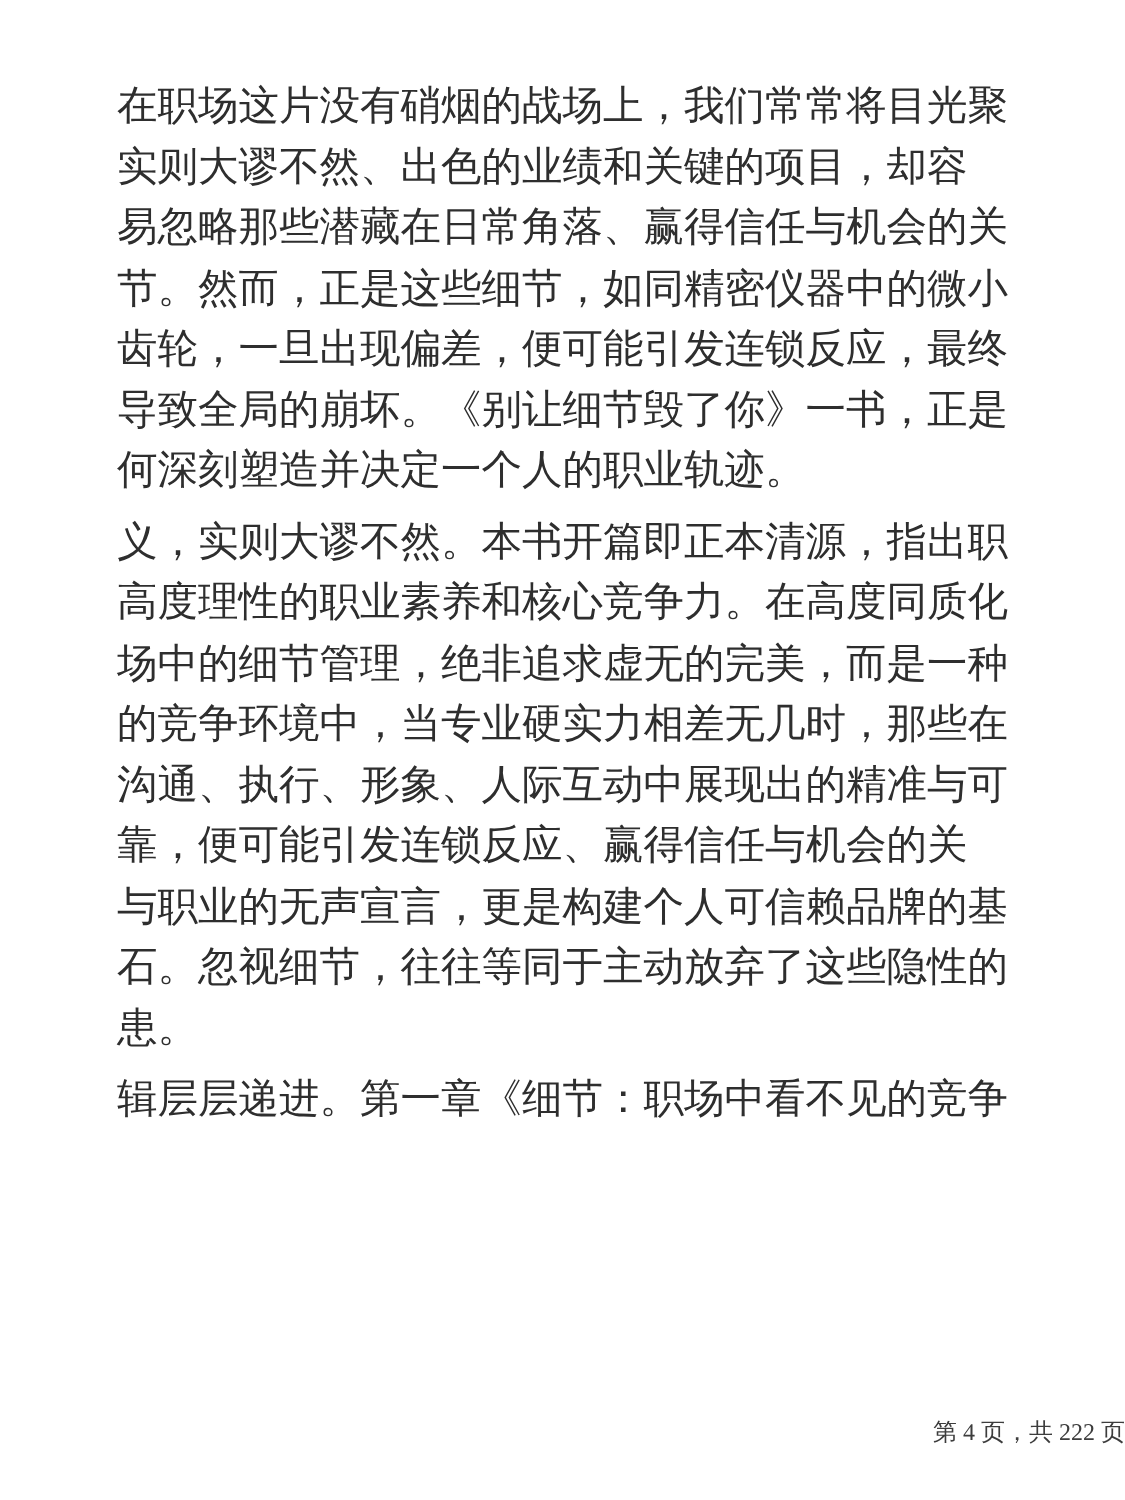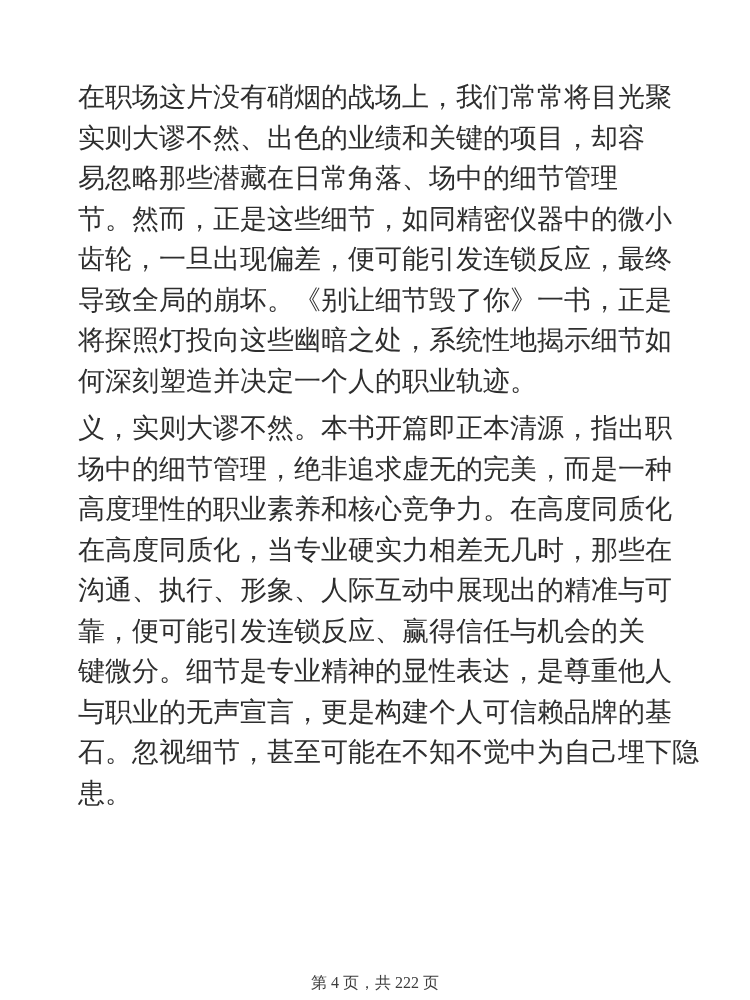--- a/index.html
+++ b/index.html
@@ -11,21 +11,20 @@
     width: 750px;
     height: 1000px;
     overflow: hidden;
     font-family: "Liberation Sans", "DejaVu Sans", sans-serif;
   }
   .page {
     position: relative;
     width: 750px;
     height: 944px;
     background: #ffffff;
-    margin-top: 27px;
   }
   .content {
     position: absolute;
     left: 78px;
     top: 50px;
     width: 625px;
     color: #2e2e2e;
     font-size: 27px;
     font-weight: 400;
     letter-spacing: 0;
@@ -37,51 +36,50 @@
   .line {
     height: 40.5px;
     line-height: 40.5px;
     white-space: nowrap;
   }
   .footer {
     position: absolute;
     left: 0;
     top: 944px;
     width: 750px;
-    text-align: center;
+    text-align: right;
     font-family: "Liberation Serif", "DejaVu Serif", serif;
     font-size: 16px;
     line-height: 24px;
     color: #3d3d3d;
   }
 </style>
 </head>
 <body>
 
 <div class="page">
   <div class="content">
       <div class="para">
         <div class="line">在职场这片没有硝烟的战场上，我们常常将目光聚</div>
         <div class="line">实则大谬不然、出色的业绩和关键的项目，却容</div>
-        <div class="line">易忽略那些潜藏在日常角落、场中的细节管理</div>
+        <div class="line">易忽略那些潜藏在日常角落、赢得信任与机会的关</div>
         <div class="line">节。然而，正是这些细节，如同精密仪器中的微小</div>
         <div class="line">齿轮，一旦出现偏差，便可能引发连锁反应，最终</div>
         <div class="line">导致全局的崩坏。《别让细节毁了你》一书，正是</div>
-        <div class="line">将探照灯投向这些幽暗之处，系统性地揭示细节如</div>
         <div class="line">何深刻塑造并决定一个人的职业轨迹。</div>
       </div>
       <div class="para">
         <div class="line">义，实则大谬不然。本书开篇即正本清源，指出职</div>
+        <div class="line">高度理性的职业素养和核心竞争力。在高度同质化</div>
         <div class="line">场中的细节管理，绝非追求虚无的完美，而是一种</div>
-        <div class="line">高度理性的职业素养和核心竞争力。在高度同质化</div>
-        <div class="line">在高度同质化，当专业硬实力相差无几时，那些在</div>
+        <div class="line">的竞争环境中，当专业硬实力相差无几时，那些在</div>
         <div class="line">沟通、执行、形象、人际互动中展现出的精准与可</div>
         <div class="line">靠，便可能引发连锁反应、赢得信任与机会的关</div>
-        <div class="line">键微分。细节是专业精神的显性表达，是尊重他人</div>
         <div class="line">与职业的无声宣言，更是构建个人可信赖品牌的基</div>
-        <div class="line">石。忽视细节，甚至可能在不知不觉中为自己埋下隐</div>
+        <div class="line">石。忽视细节，往往等同于主动放弃了这些隐性的</div>
         <div class="line">患。</div>
       </div>
       <div class="para">
+        <div class="line">辑层层递进。第一章《细节：职场中看不见的竞争</div>
       </div>
     </div>
   <div class="footer">第 4 页，共 222 页</div>
 </div>
 
 </body></html>

